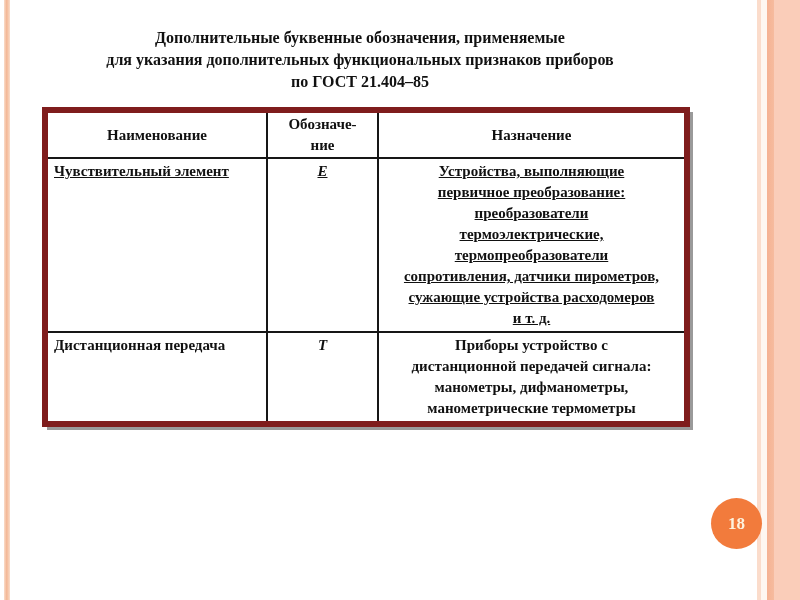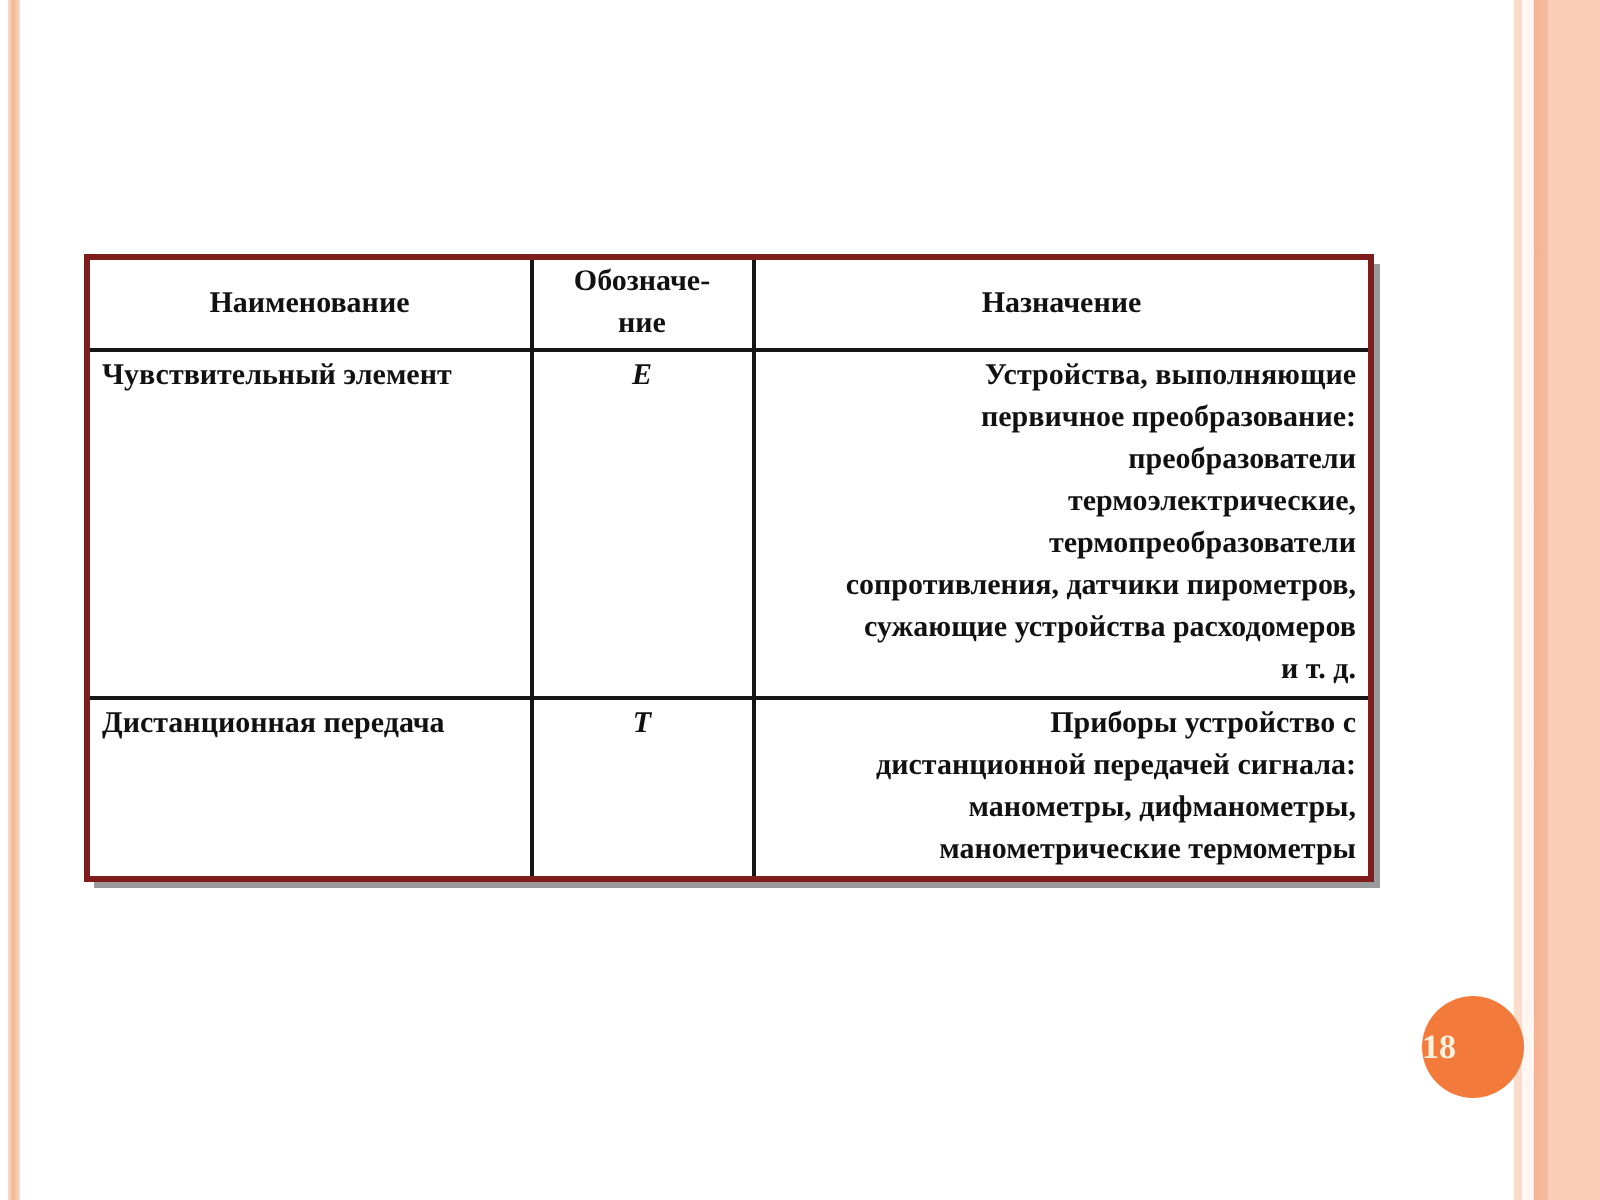--- a/index.html
+++ b/index.html
@@ -43,23 +43,22 @@
     color: #111111;
     white-space: pre-line;
   }
   table.gost {
     position: absolute;
     left: 42px; top: 107px;
     width: 642px;
     border-collapse: collapse;
     table-layout: fixed;
     background: #ffffff;
-    border: 3px solid #7f1d1d;
+    border: 6px solid #7f1d1d;
     box-shadow: 4px 4px 0 -1px #9a9a9a;
-    margin-top: 20px;
   }
   table.gost col.c-name  { width: 222px; }
   table.gost col.c-sym   { width: 111px; }
   table.gost col.c-purp  { width: 309px; }
   table.gost th, table.gost td {
     border: 2px solid #161616;
     font-size: 15px;
     font-weight: bold;
     color: #111111;
     line-height: 21px;
@@ -71,45 +70,49 @@
     text-align: center;
     vertical-align: middle;
     padding: 1px 4px;
   }
   table.gost td {
     vertical-align: top;
     padding: 2px 6px 2px 6px;
   }
   td.cell-name { text-align: left; padding-left: 6px; }
   td.cell-sym  { text-align: center; font-style: italic; }
-  td.cell-purp { text-align: right; padding-left: 9px; }
-  tr.r1 td { height: 164px; }
+  td.cell-purp { text-align: center; padding-left: 9px; }
+  tr.r1 td { height: 164px; text-decoration: underline; }
   tr.r2 td { height: 79px; }
   tr.r3 td { height: 63px; }
   tr.r4 td { height: 58px; }
   .page-badge {
     position: absolute;
     left: 711px; top: 498px;
     width: 51px; height: 51px;
     border-radius: 50%;
     background: #f27b3c;
     display: flex;
     align-items: center;
+    justify-content: center;
     font-size: 17px;
     font-weight: bold;
     color: #fdf2dd;
   }
 </style>
 </head>
 <body>
 
 <div class="slide">
   <div class="stripe-left"></div>
   <div class="stripe-right"></div>
 
+  <div class="title">Дополнительные буквенные обозначения, применяемые
+для указания дополнительных функциональных признаков приборов
+по ГОСТ 21.404–85</div>
 
   <table class="gost">
     <colgroup>
       <col class="c-name">
         <col class="c-sym">
         <col class="c-purp">
     </colgroup>
     <tbody>
         <tr>
       <th>Наименование</th>

